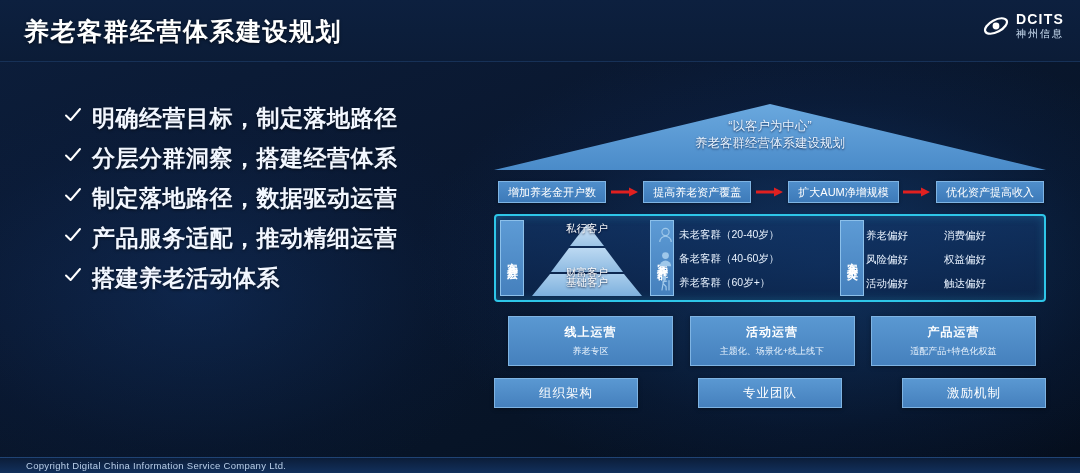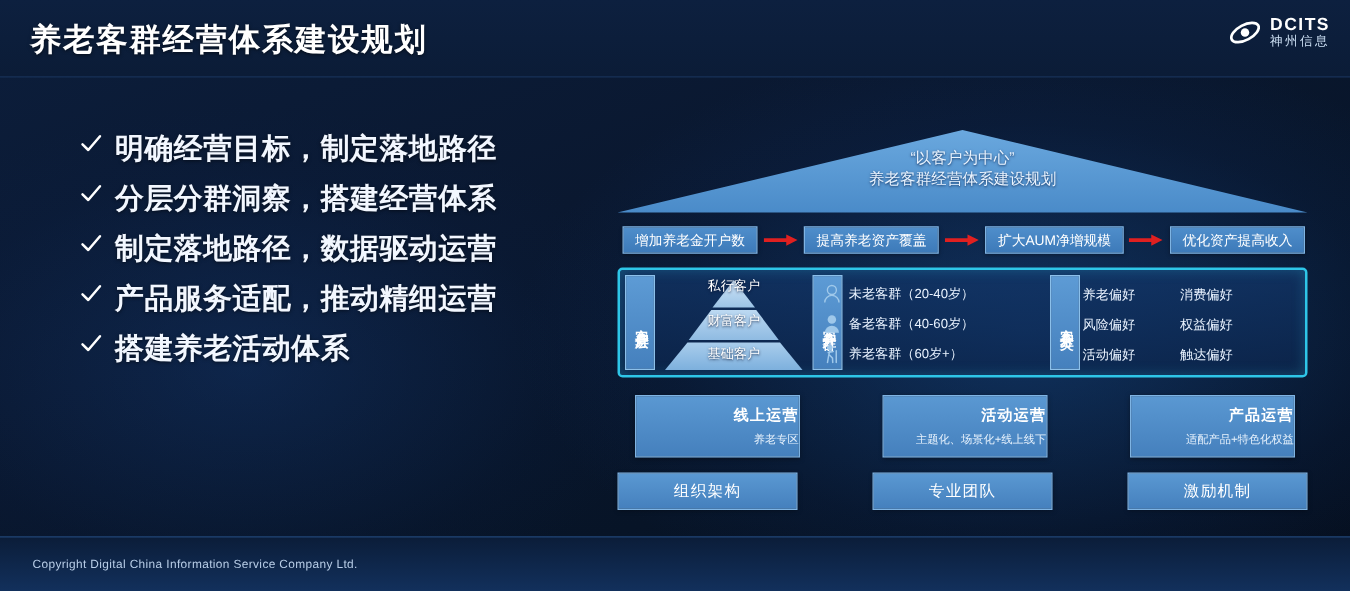--- a/index.html
+++ b/index.html
@@ -91,62 +91,62 @@
     color:#ffffff; font-size:11px; font-weight:bold;
     writing-mode:vertical-rl; letter-spacing:2px; padding:3px 0;
   }
 
   .col-a { width:150px; position:relative; }
   .pyr { position:absolute; left:28px; top:2px; width:118px; height:76px; }
   .pyr svg { position:absolute; left:0; top:0; }
   .pyr-txt { position:absolute; width:118px; text-align:center; color:#ffffff;
              font-size:10.5px; text-shadow:0 1px 2px rgba(0,10,40,0.85); }
   .pyr-t1 { top:0; }
-  .pyr-t2 { top:28px; }
+  .pyr-t2 { top:44px; }
   .pyr-t3 { top:54px; }
 
   .col-b { width:190px; position:relative; }
   .grp-list { position:absolute; left:8px; top:3px; width:180px; }
   .grp-item { display:flex; align-items:center; gap:6px; height:24px; }
   .grp-icon { width:15px; height:16px; flex:0 0 auto; }
   .grp-icon svg { display:block; }
   .grp-text { color:#e9f3ff; font-size:10.5px; white-space:nowrap; }
 
   .col-c { width:170px; position:relative; }
   .cls-grid { position:absolute; left:8px; top:4px; width:156px;
               display:grid; grid-template-columns:1fr 1fr; grid-template-rows:repeat(3,24px); }
   .cls-cell { display:flex; align-items:center; justify-content:center;
               color:#e9f3ff; font-size:10.5px; white-space:nowrap; }
 
   
   .ops-row { position:absolute; left:28px; top:228px; width:528px; height:50px;
              display:flex; justify-content:space-between; }
   .ops-box {
-    width:132px; height:50px;
+    width:165px; height:50px;
     background:linear-gradient(180deg,#5a98d2 0%,#4580bd 100%);
     border:1px solid #7fb4e3;
-    display:flex; flex-direction:column; align-items:flex-end; justify-content:center;
+    display:flex; flex-direction:column; align-items:center; justify-content:center;
     box-shadow:0 1px 4px rgba(0,0,0,0.35);
   }
   .ops-title { color:#ffffff; font-size:12px; font-weight:bold; letter-spacing:1px; }
   .ops-sub { color:#e6f1fc; font-size:9px; margin-top:4px; white-space:nowrap; }
 
   
   .found-row { position:absolute; left:14px; top:290px; width:552px; height:30px;
                display:flex; justify-content:space-between; }
   .found-box {
     width:144px; height:30px;
     background:linear-gradient(180deg,#5a98d2 0%,#4580bd 100%);
     border:1px solid #7fb4e3;
     display:flex; align-items:center; justify-content:center;
     color:#ffffff; font-size:12.5px; letter-spacing:1px;
     box-shadow:0 1px 4px rgba(0,0,0,0.35);
   }
   .footer-inner {
-    position:absolute; left:0; bottom:0; width:1080px; height:44px;
+    position:absolute; left:0; bottom:0; width:1080px; height:16px;
     background:linear-gradient(180deg,#0b1d39 0%,#12305c 100%);
     border-top:1px solid rgba(80,140,210,0.22);
     display:flex; align-items:center;
   }
   .copyright { color:#b9cee8; font-size:9.5px; padding-left:26px; letter-spacing:0.3px; }
 </style>
 </head>
 <body>
 
 <div class="stage">

